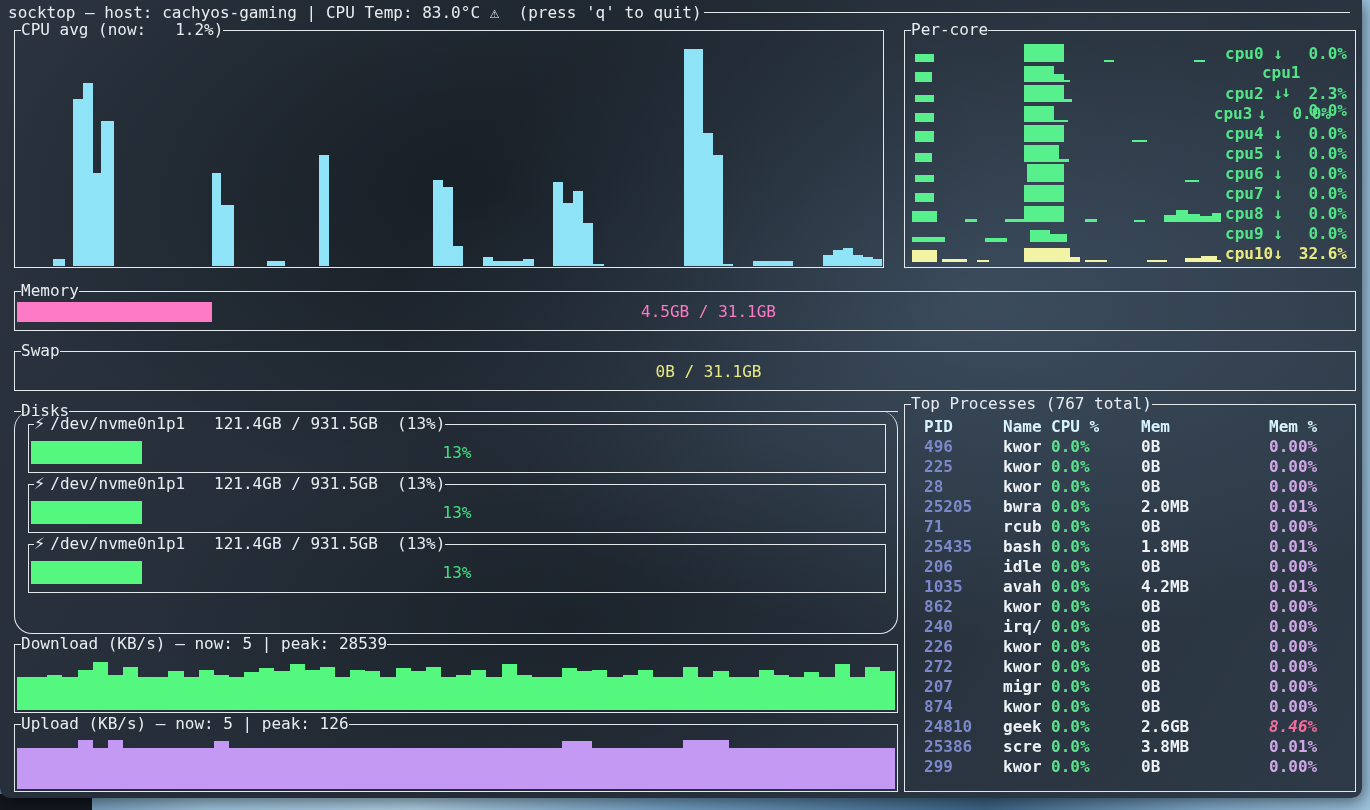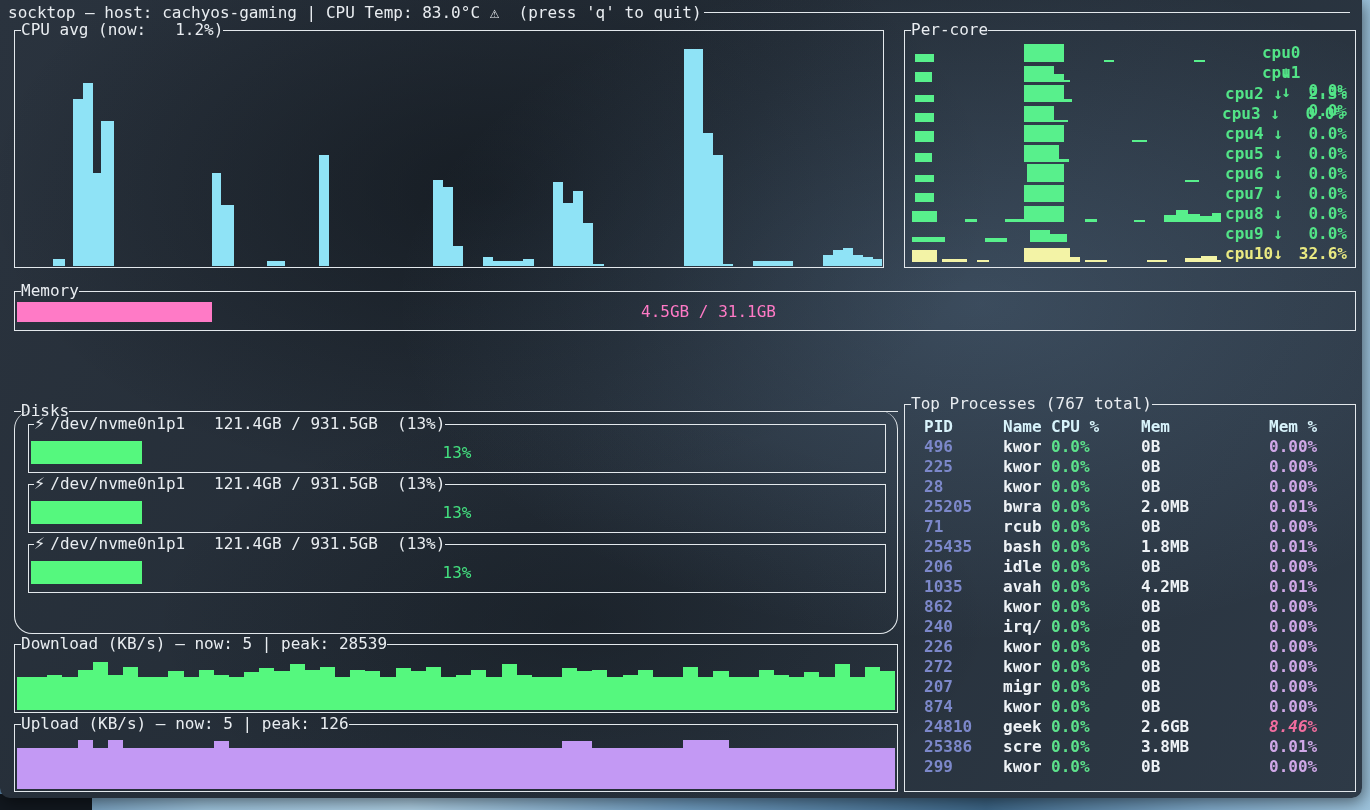--- a/index.html
+++ b/index.html
@@ -108,21 +108,21 @@
         <span class="t">Per-core</span>
       </div>
     <div id="percore-rows">
         <div style="position: absolute; left: 2px; right: 2px; top: 13px; height: 20px;">
           <div style="position: absolute; left: 0px; top: 0px; bottom: 0px; width: 314px;">
             <div style="position: absolute; bottom: 1px; left: 2.55%; width: 6.05%; height: 42%; background: rgb(88, 240, 140);"></div>
             <div style="position: absolute; bottom: 1px; left: 37.26%; width: 12.74%; height: 88%; background: rgb(88, 240, 140);"></div>
             <div style="position: absolute; bottom: 1px; left: 62.74%; width: 3.18%; height: 8%; background: rgb(88, 240, 140);"></div>
             <div style="position: absolute; bottom: 1px; left: 91.4%; width: 3.5%; height: 8%; background: rgb(88, 240, 140);"></div>
           </div>
-          <div class="clabel" style="color: rgb(82, 228, 135); flex-direction: column;">
+          <div class="clabel" style="color: rgb(82, 228, 135);">
             <span class="cn">cpu0</span>
             <span>↓</span>
             <span class="cv">0.0%</span>
           </div>
         </div>
         <div style="position: absolute; left: 2px; right: 2px; top: 33px; height: 20px;">
           <div style="position: absolute; left: 0px; top: 0px; bottom: 0px; width: 314px;">
             <div style="position: absolute; bottom: 1px; left: 2.55%; width: 5.41%; height: 50%; background: rgb(88, 240, 140);"></div>
             <div style="position: absolute; bottom: 1px; left: 37.26%; width: 9.55%; height: 80%; background: rgb(88, 240, 140);"></div>
             <div style="position: absolute; bottom: 1px; left: 46.82%; width: 3.18%; height: 38%; background: rgb(88, 240, 140);"></div>
@@ -139,21 +139,21 @@
             <div style="position: absolute; bottom: 1px; left: 2.55%; width: 6.05%; height: 36%; background: rgb(88, 240, 140);"></div>
             <div style="position: absolute; bottom: 1px; left: 37.26%; width: 12.74%; height: 84%; background: rgb(88, 240, 140);"></div>
             <div style="position: absolute; bottom: 1px; left: 50%; width: 2.55%; height: 14%; background: rgb(88, 240, 140);"></div>
           </div>
           <div class="clabel" style="color: rgb(82, 228, 135);">
             <span class="cn">cpu2</span>
             <span>↓</span>
             <span class="cv">2.3%</span>
           </div>
         </div>
-        <div style="position: absolute; left: 2px; right: 5px; top: 73px; height: 20px;">
+        <div style="position: absolute; left: 2px; right: 18px; top: 73px; height: 20px; text-align: center;">
           <div style="position: absolute; left: 0px; top: 0px; bottom: 0px; width: 314px;">
             <div style="position: absolute; bottom: 1px; left: 2.55%; width: 6.05%; height: 46%; background: rgb(88, 240, 140);"></div>
             <div style="position: absolute; bottom: 1px; left: 37.26%; width: 9.55%; height: 78%; background: rgb(88, 240, 140);"></div>
             <div style="position: absolute; bottom: 1px; left: 46.82%; width: 4.46%; height: 8%; background: rgb(88, 240, 140);"></div>
           </div>
           <div class="clabel" style="color: rgb(82, 228, 135);">
             <span class="cn">cpu3</span>
             <span>↓</span>
             <span class="cv">0.0%</span>
           </div>
@@ -263,20 +263,28 @@
   <div class="panel" style="left:14px;top:291px;width:1342px;height:40px;">
     <div class="ptop">
         <span class="t">Memory</span>
       </div>
     <div class="gaugewrap" style="top:11px;height:20px;">
       <div id="mem-bar" style="position: absolute; left: 0px; top: 0px; bottom: 0px; width: 14.6%; background: rgb(255, 122, 198);"></div>
       <div class="glabel" style="line-height:20px;color:#ff7ac6;">4.5GB / 31.1GB</div>
     </div>
   </div>
 
+  <div class="panel" style="left:14px;top:351px;width:1342px;height:40px;">
+    <div class="ptop">
+        <span class="t">Swap</span>
+      </div>
+    <div class="gaugewrap" style="top:11px;height:20px;">
+      <div class="glabel" style="line-height:20px;color:#eaea82;">0B / 31.1GB</div>
+    </div>
+  </div>
 
   <div class="panel" style="left:14px;top:411px;width:884px;height:223px;border-radius:18px;">
     <div class="ptop">
         <span class="t">Disks</span>
       </div>
     <div id="disk-list">
         <div class="subpanel" style="top: 13px;">
           <div class="ptop">
             <span class="t"><span style="font-family: &quot;DejaVu Sans&quot;, sans-serif;">⚡ </span><span>/dev/nvme0n1p1   121.4GB / 931.5GB  (13%)</span></span>
           </div>

